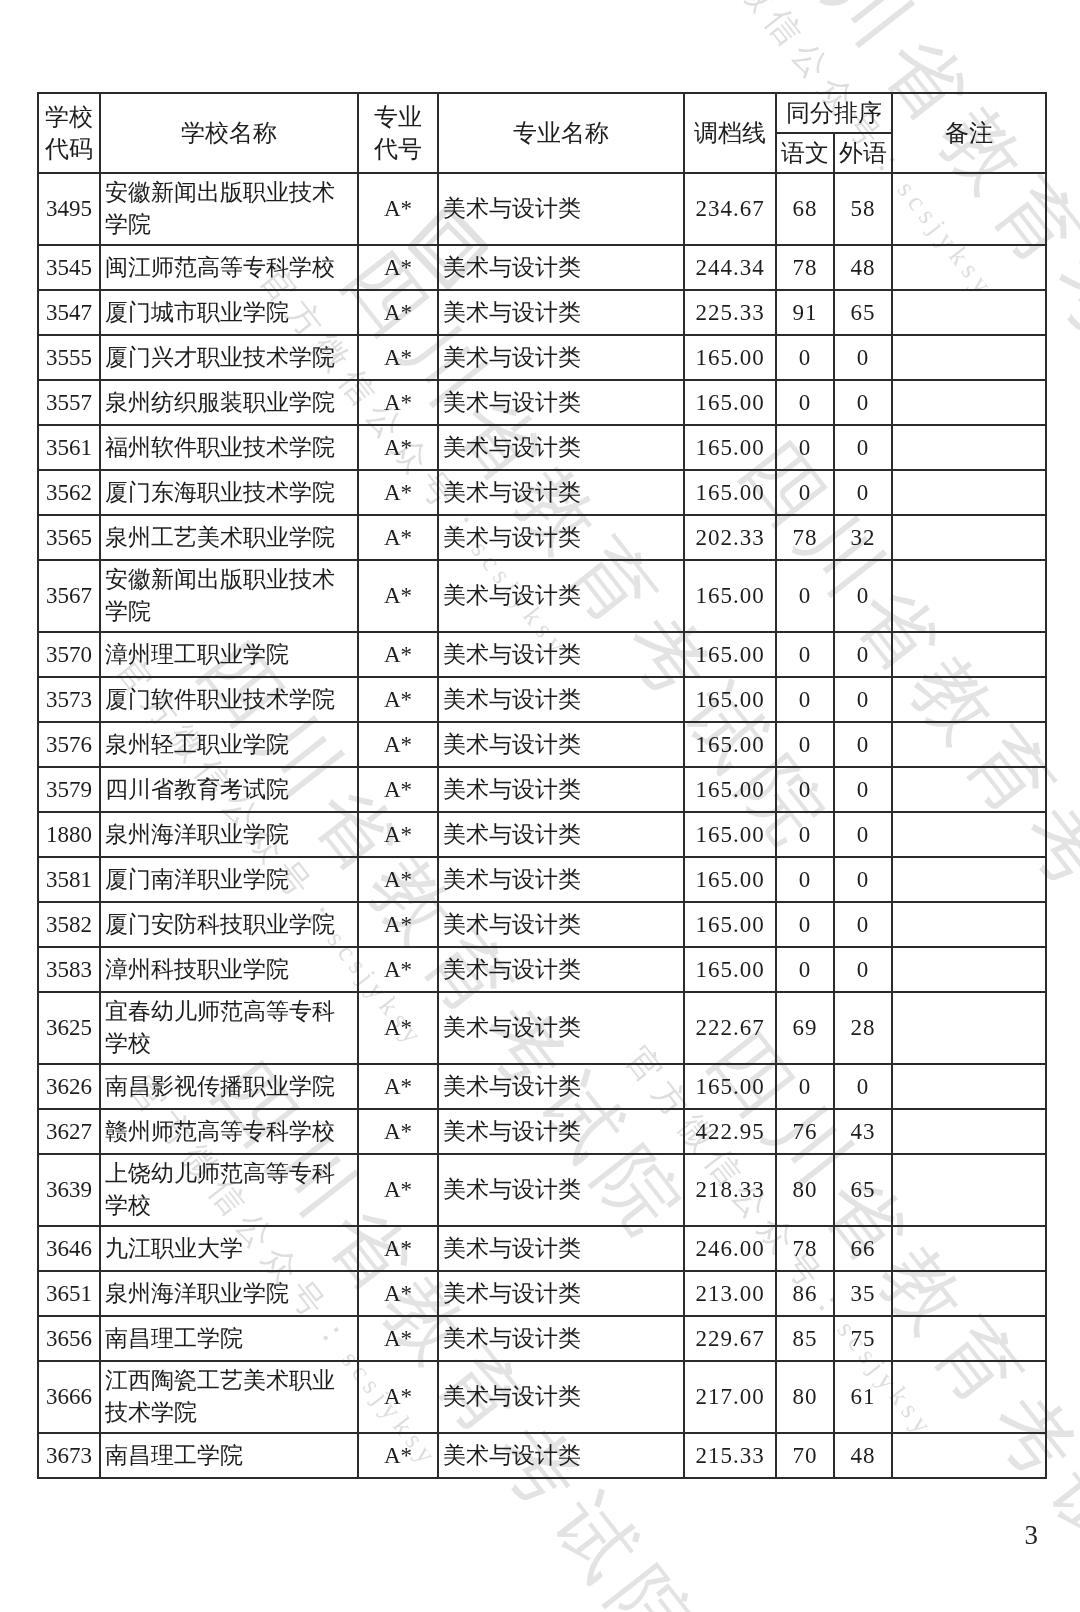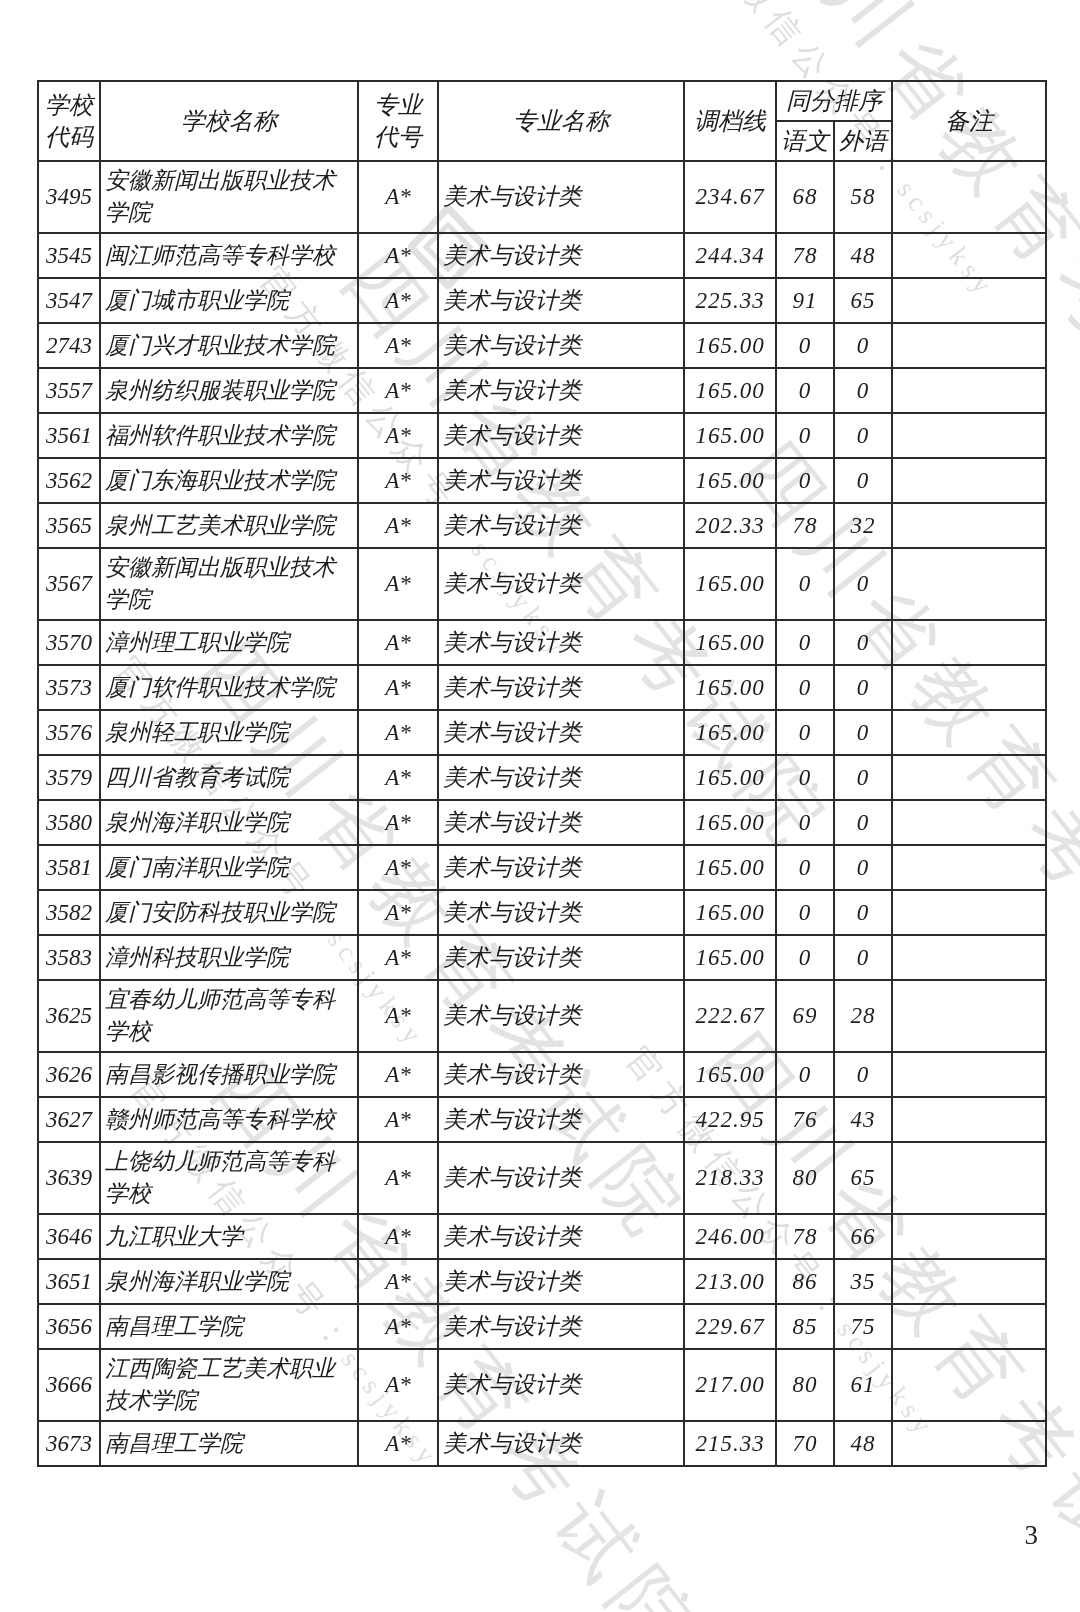--- a/index.html
+++ b/index.html
@@ -32,25 +32,24 @@
     color:rgba(128,128,128,0.26);
   }
   .wm-handle{
     font-size:27px;
     letter-spacing:6px;
   }
   .wm-logo{position:absolute;pointer-events:none;opacity:0.45;}
   
   table.score-table{
     position:absolute;
-    left:37px;top:80px;
+    left:37px;top:92px;
     width:1008px;
     border-collapse:collapse;
     table-layout:fixed;
-    font-style:italic;
   }
   .score-table th,.score-table td{
     border:2px solid #2b2b2b;
     font-weight:normal;
     font-size:23px;
     line-height:32px;
     padding:3px 4px;
     overflow:hidden;
     word-break:break-all;
   }
@@ -168,21 +167,21 @@
           <td class="td-center">3547</td>
           <td class="td-left">厦门城市职业学院</td>
           <td class="td-center">A*</td>
           <td class="td-left">美术与设计类</td>
           <td class="td-center td-num">225.33</td>
           <td class="td-center td-num">91</td>
           <td class="td-center td-num">65</td>
           <td class="td-center"></td>
         </tr>
         <tr>
-          <td class="td-center">2743</td>
+          <td class="td-center">3555</td>
           <td class="td-left">厦门兴才职业技术学院</td>
           <td class="td-center">A*</td>
           <td class="td-left">美术与设计类</td>
           <td class="td-center td-num">165.00</td>
           <td class="td-center td-num">0</td>
           <td class="td-center td-num">0</td>
           <td class="td-center"></td>
         </tr>
         <tr>
           <td class="td-center">3557</td>
@@ -268,21 +267,21 @@
           <td class="td-center">3579</td>
           <td class="td-left">四川省教育考试院</td>
           <td class="td-center">A*</td>
           <td class="td-left">美术与设计类</td>
           <td class="td-center td-num">165.00</td>
           <td class="td-center td-num">0</td>
           <td class="td-center td-num">0</td>
           <td class="td-center"></td>
         </tr>
         <tr>
-          <td class="td-center">3580</td>
+          <td class="td-center">1880</td>
           <td class="td-left">泉州海洋职业学院</td>
           <td class="td-center">A*</td>
           <td class="td-left">美术与设计类</td>
           <td class="td-center td-num">165.00</td>
           <td class="td-center td-num">0</td>
           <td class="td-center td-num">0</td>
           <td class="td-center"></td>
         </tr>
         <tr>
           <td class="td-center">3581</td>

